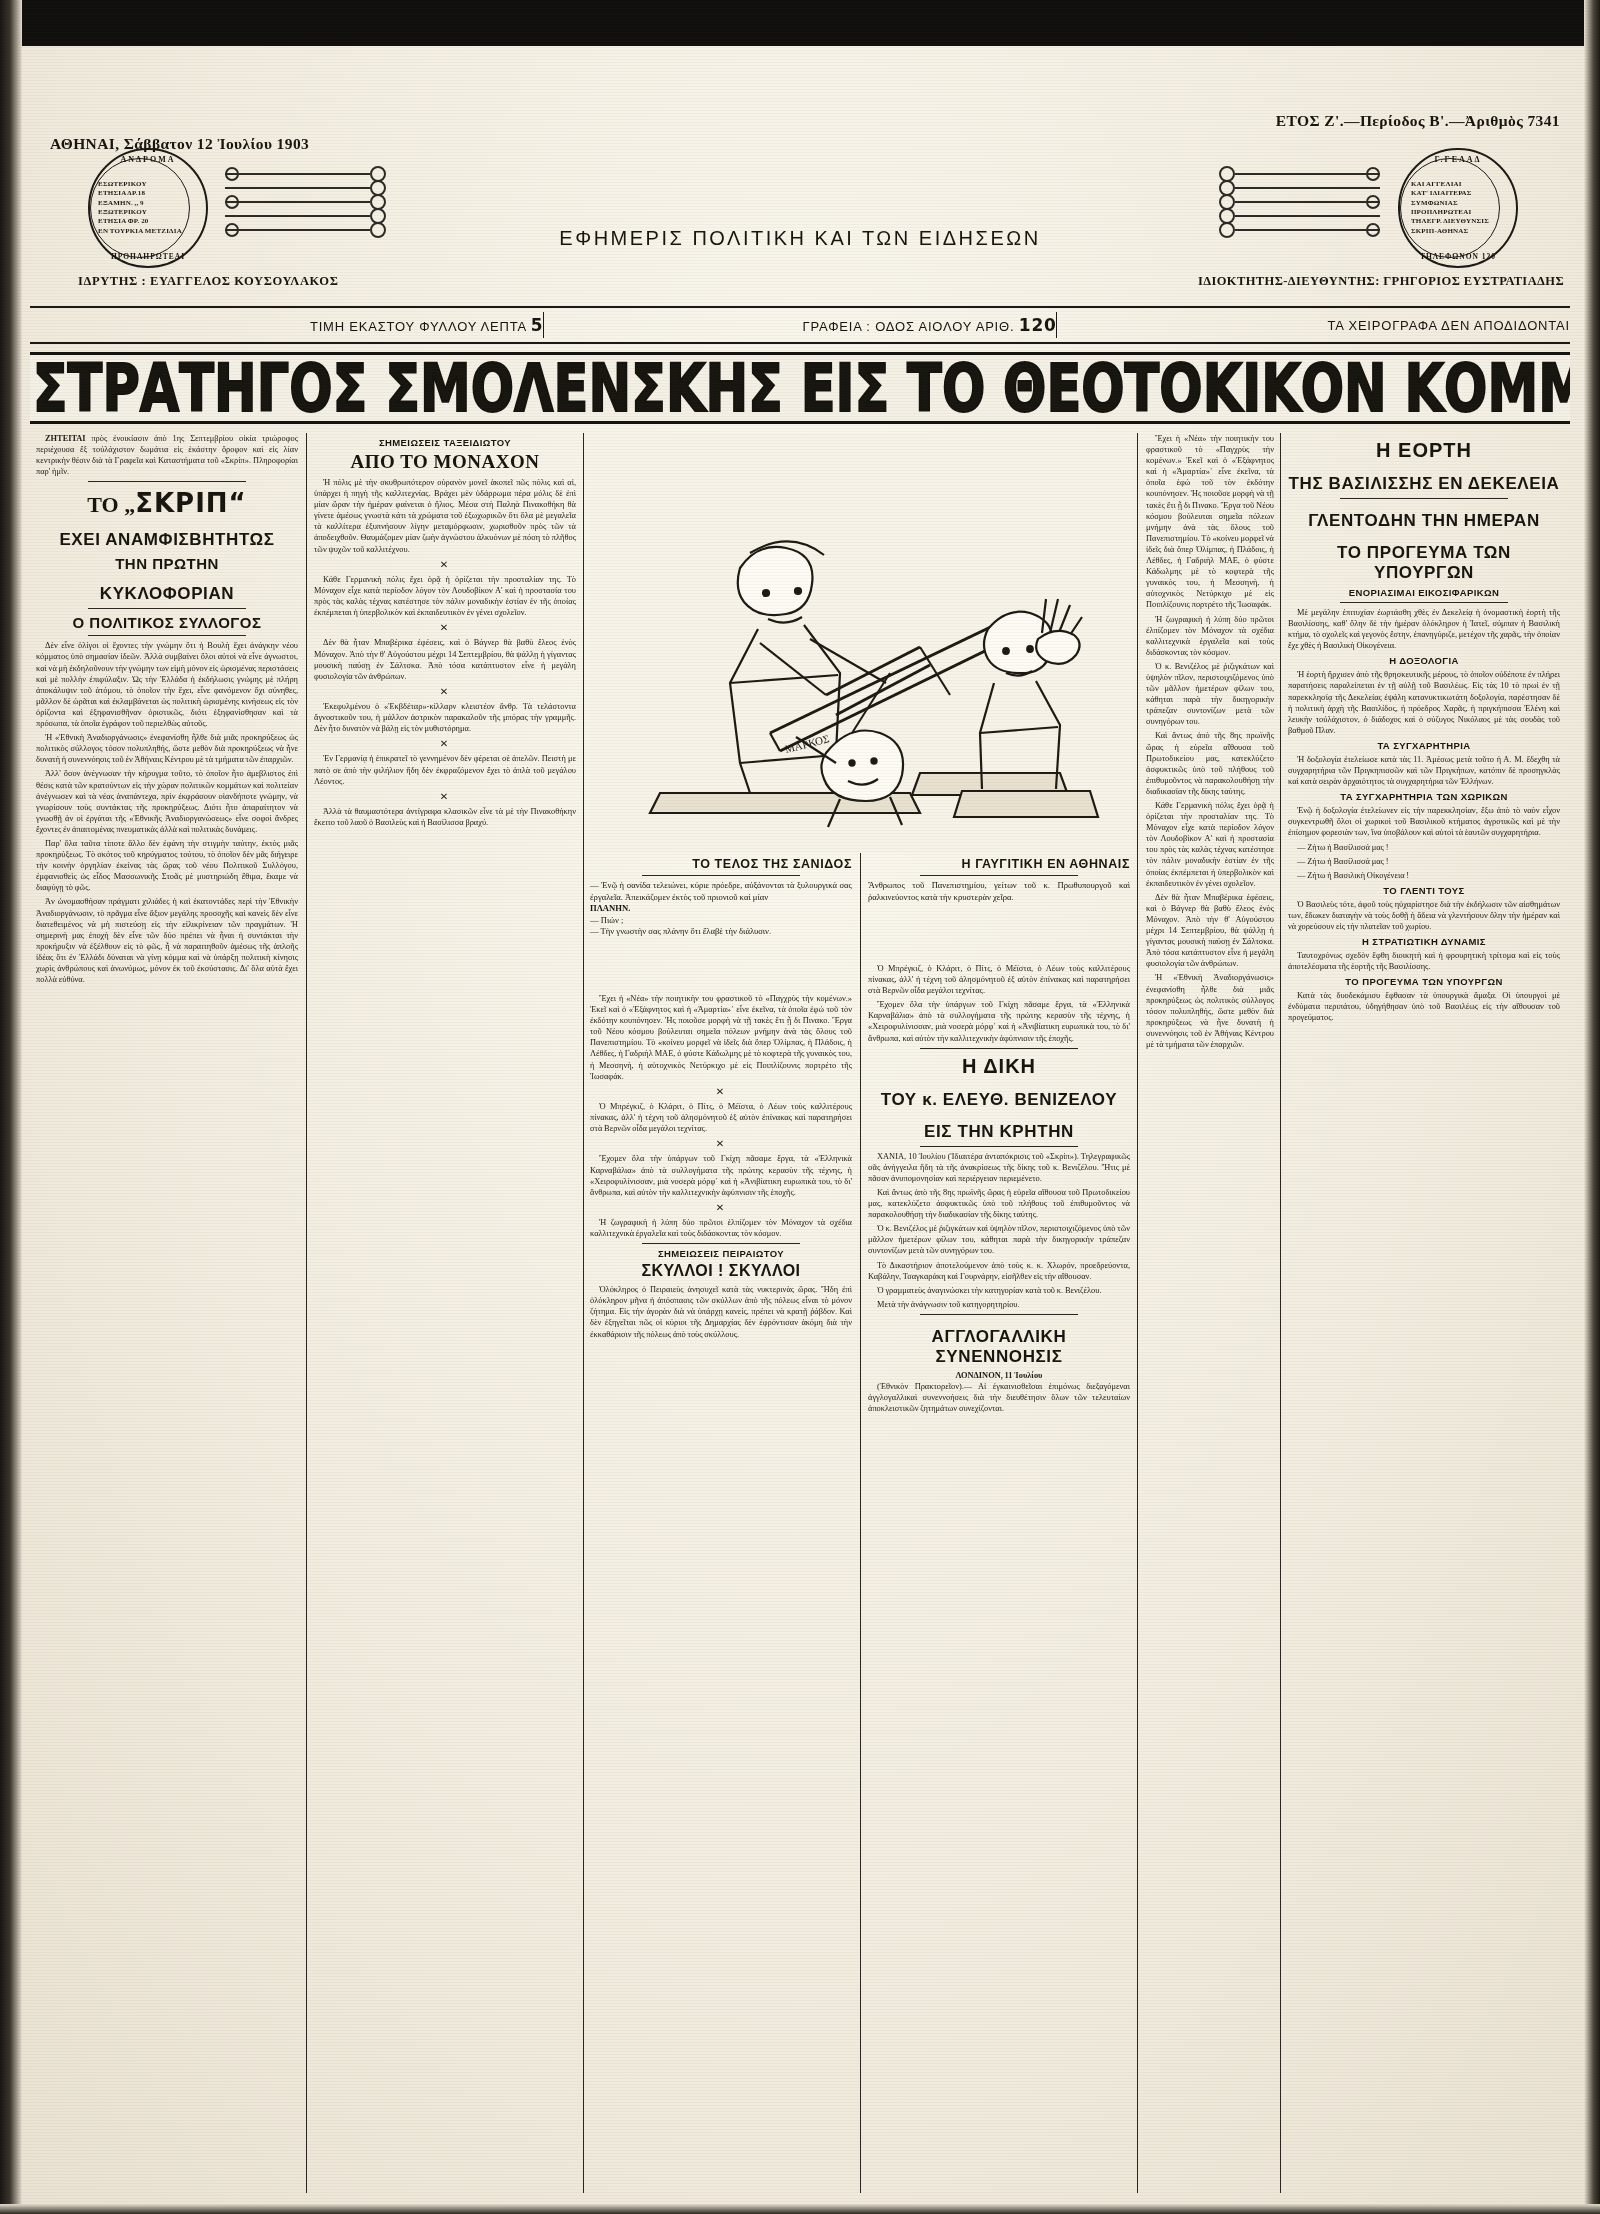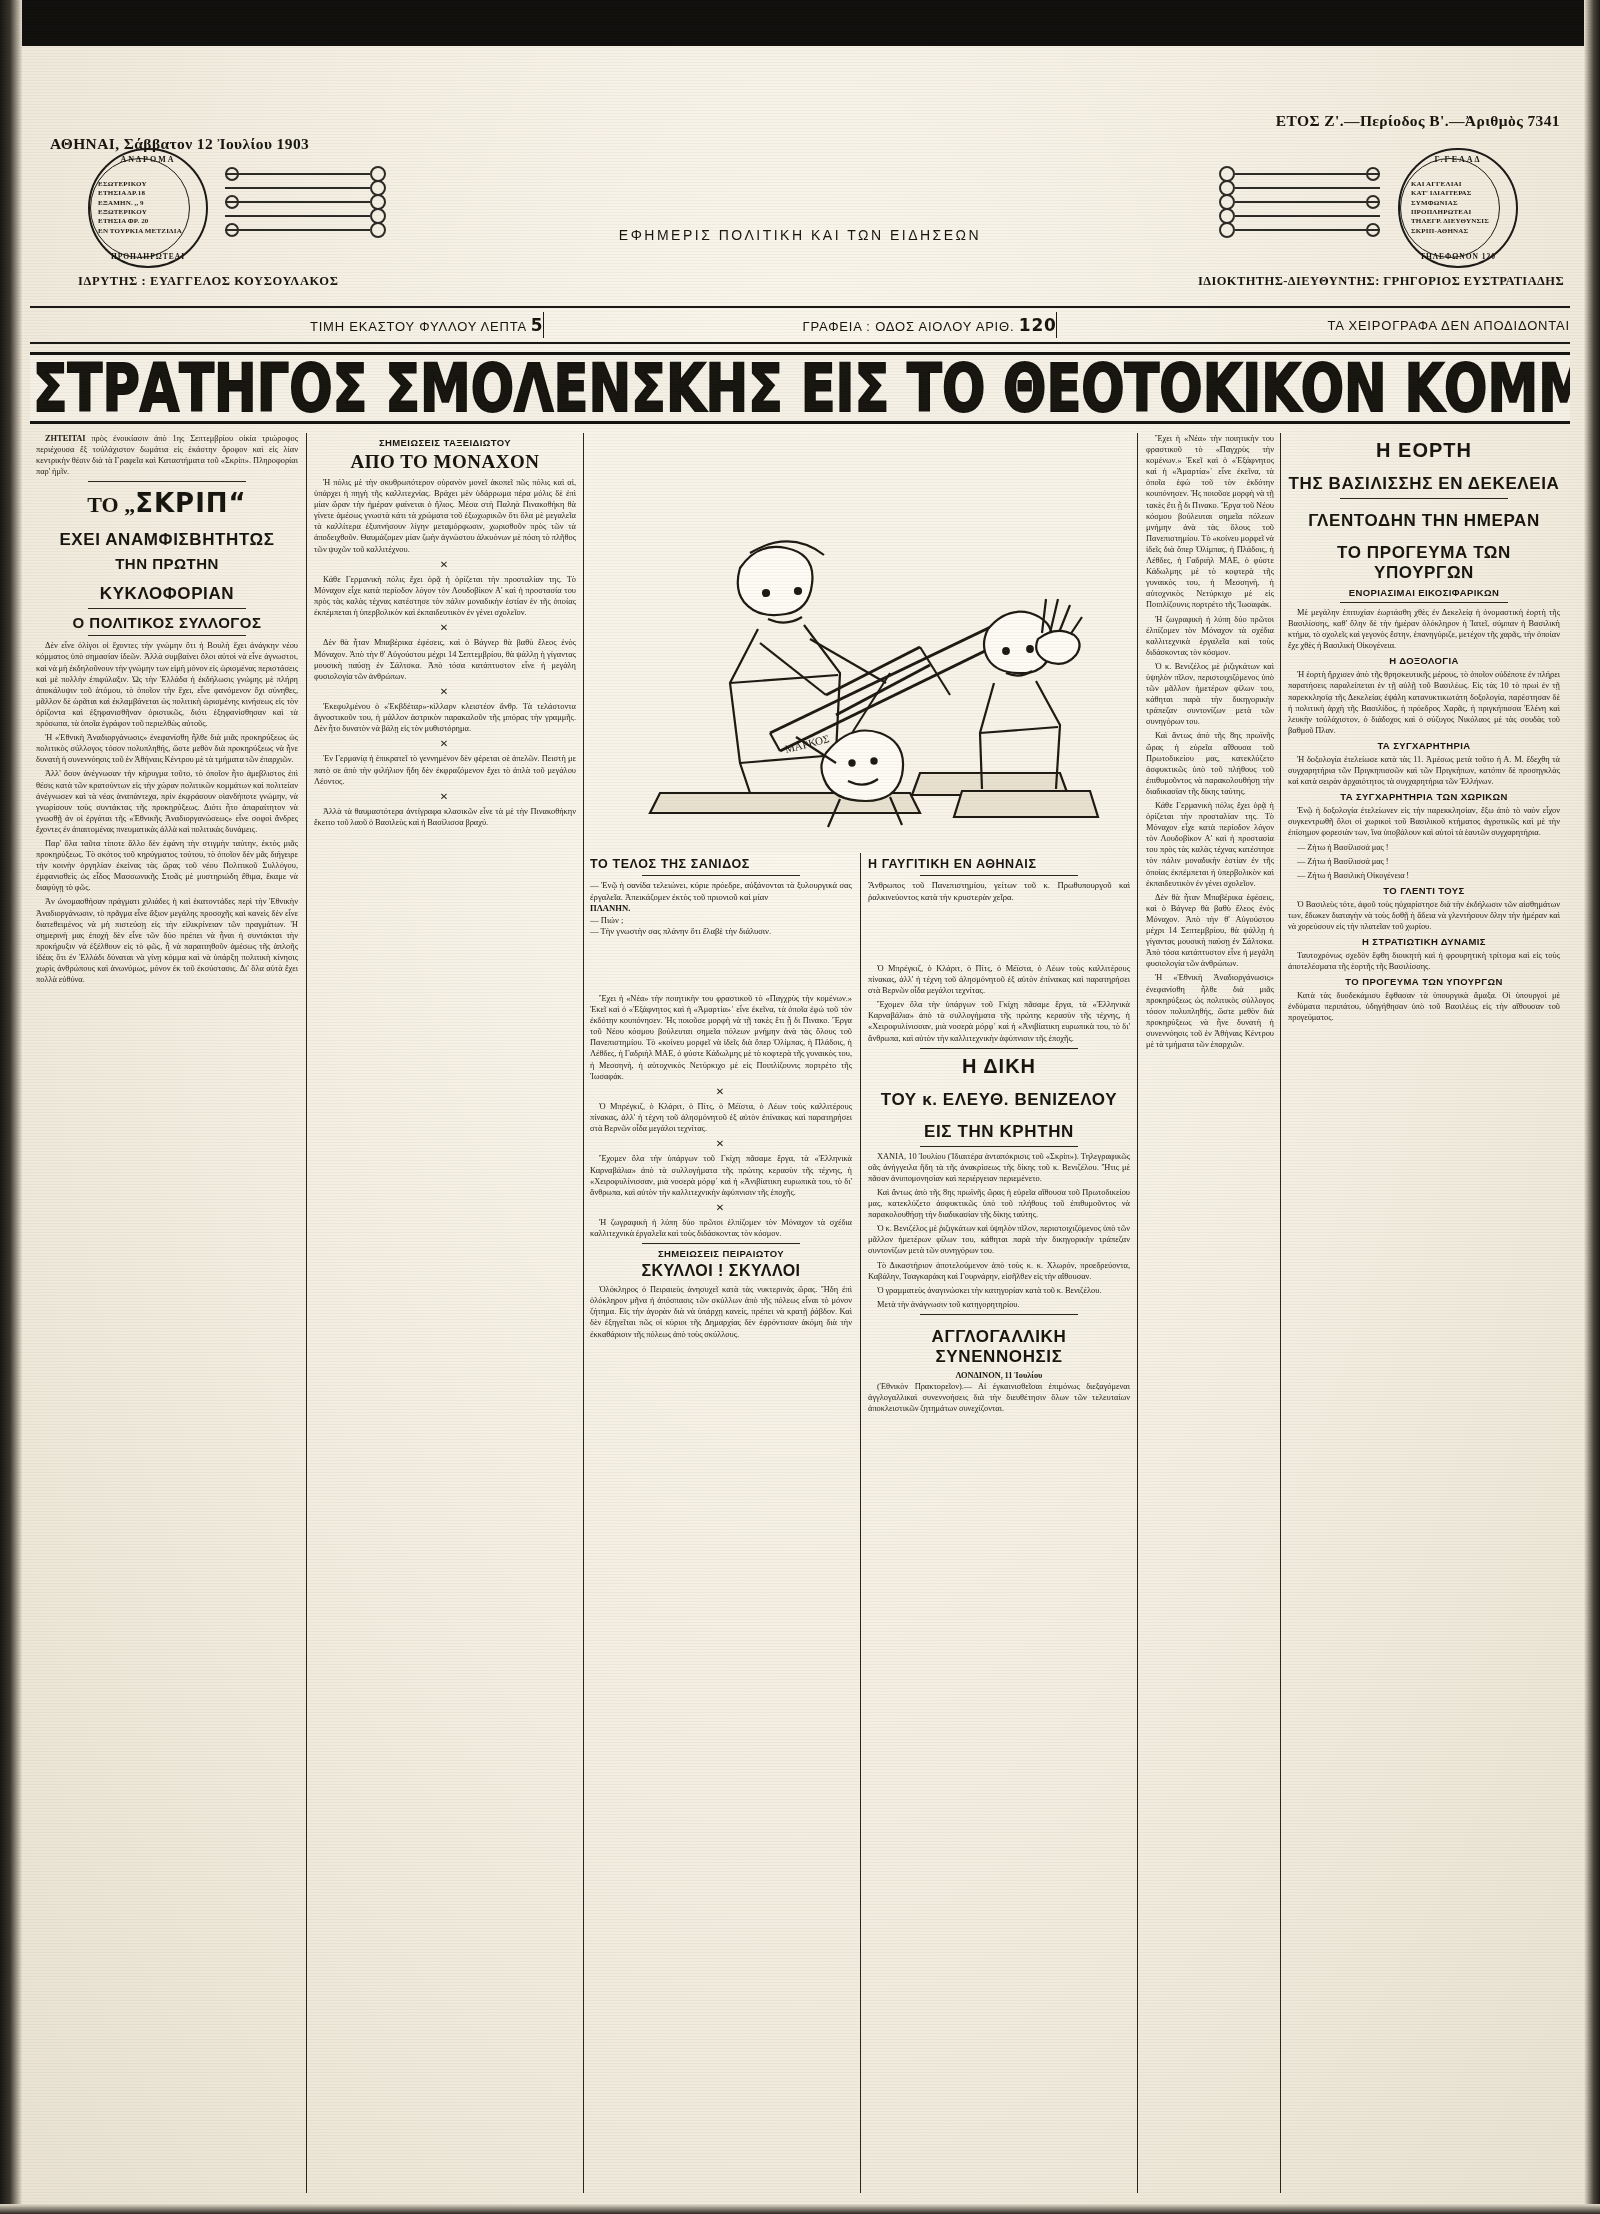--- a/index.html
+++ b/index.html
@@ -28,21 +28,21 @@
   .issueline{position:absolute;right:10px;top:60px;font-size:15.5px;letter-spacing:.4px;font-weight:bold;text-align:right;}
   .title{
     position:absolute;left:0;right:0;top:76px;text-align:center;
     font-family:"DejaVu Sans", sans-serif;
     font-weight:bold;font-size:86px;letter-spacing:2px;
     -webkit-text-stroke:1px #111;
   }
   .subtitle{
     position:absolute;left:0;right:0;top:175px;text-align:center;
     font-family:"Liberation Sans", sans-serif;
-    font-size:14px;letter-spacing:2.5px;
+    font-size:20px;letter-spacing:2.5px;
   }
   .founder{position:absolute;left:48px;top:222px;font-size:12.5px;letter-spacing:.6px;font-weight:bold;}
   .owner{position:absolute;right:6px;top:222px;font-size:12.5px;letter-spacing:.4px;font-weight:bold;}
 
   .seal{position:absolute;width:116px;height:116px;border-radius:50%;border:2px solid #1b1a16;top:96px;
         display:flex;align-items:center;justify-content:flex-start;text-align:center;}
   .seal.left{left:58px;}
   .seal.right{right:52px;}
   .seal .inner{width:100px;height:100px;border-radius:50%;border:1px solid #1b1a16;display:flex;align-items:center;justify-content:center;padding:4px;box-sizing:border-box;}
   .seal .txt{font-size:7px;line-height:1.35;letter-spacing:.2px;font-weight:bold;}
@@ -88,21 +88,21 @@
   .hrs{border:0;border-top:1px solid #2a261f;margin:4px 52px;}
   .star{text-align:center;font-size:10px;margin:3px 0;letter-spacing:2px;}
   .bold{font-weight:bold;}
 
   .scriptbox{text-align:center;margin:6px 0 2px;}
   .scriptbox .l1{font-family:"Liberation Serif",serif;font-size:22px;font-weight:bold;}
   .scriptbox .l2{font-family:"DejaVu Sans",sans-serif;font-size:26px;font-weight:bold;letter-spacing:1px;}
 
   
   .illu{position:absolute;box-sizing:border-box;background:#f6f2e7;}
-  .capt{font-family:"Liberation Sans",sans-serif;font-weight:bold;text-align:left;font-size:12.5px;letter-spacing:.6px;}
+  .capt{font-family:"Liberation Sans",sans-serif;font-weight:bold;text-align:right;font-size:12.5px;letter-spacing:.6px;}
   .dlg{font-size:8.6px;line-height:1.35;text-align:justify;}
 
   .grain{position:absolute;inset:0;pointer-events:none;opacity:.10;
     background-image:repeating-linear-gradient(0deg, rgba(90,80,60,.5) 0 1px, transparent 1px 3px);}
 </style>
 </head>
 <body>
 
 <div class="page">
   <div class="edge-top"></div>

